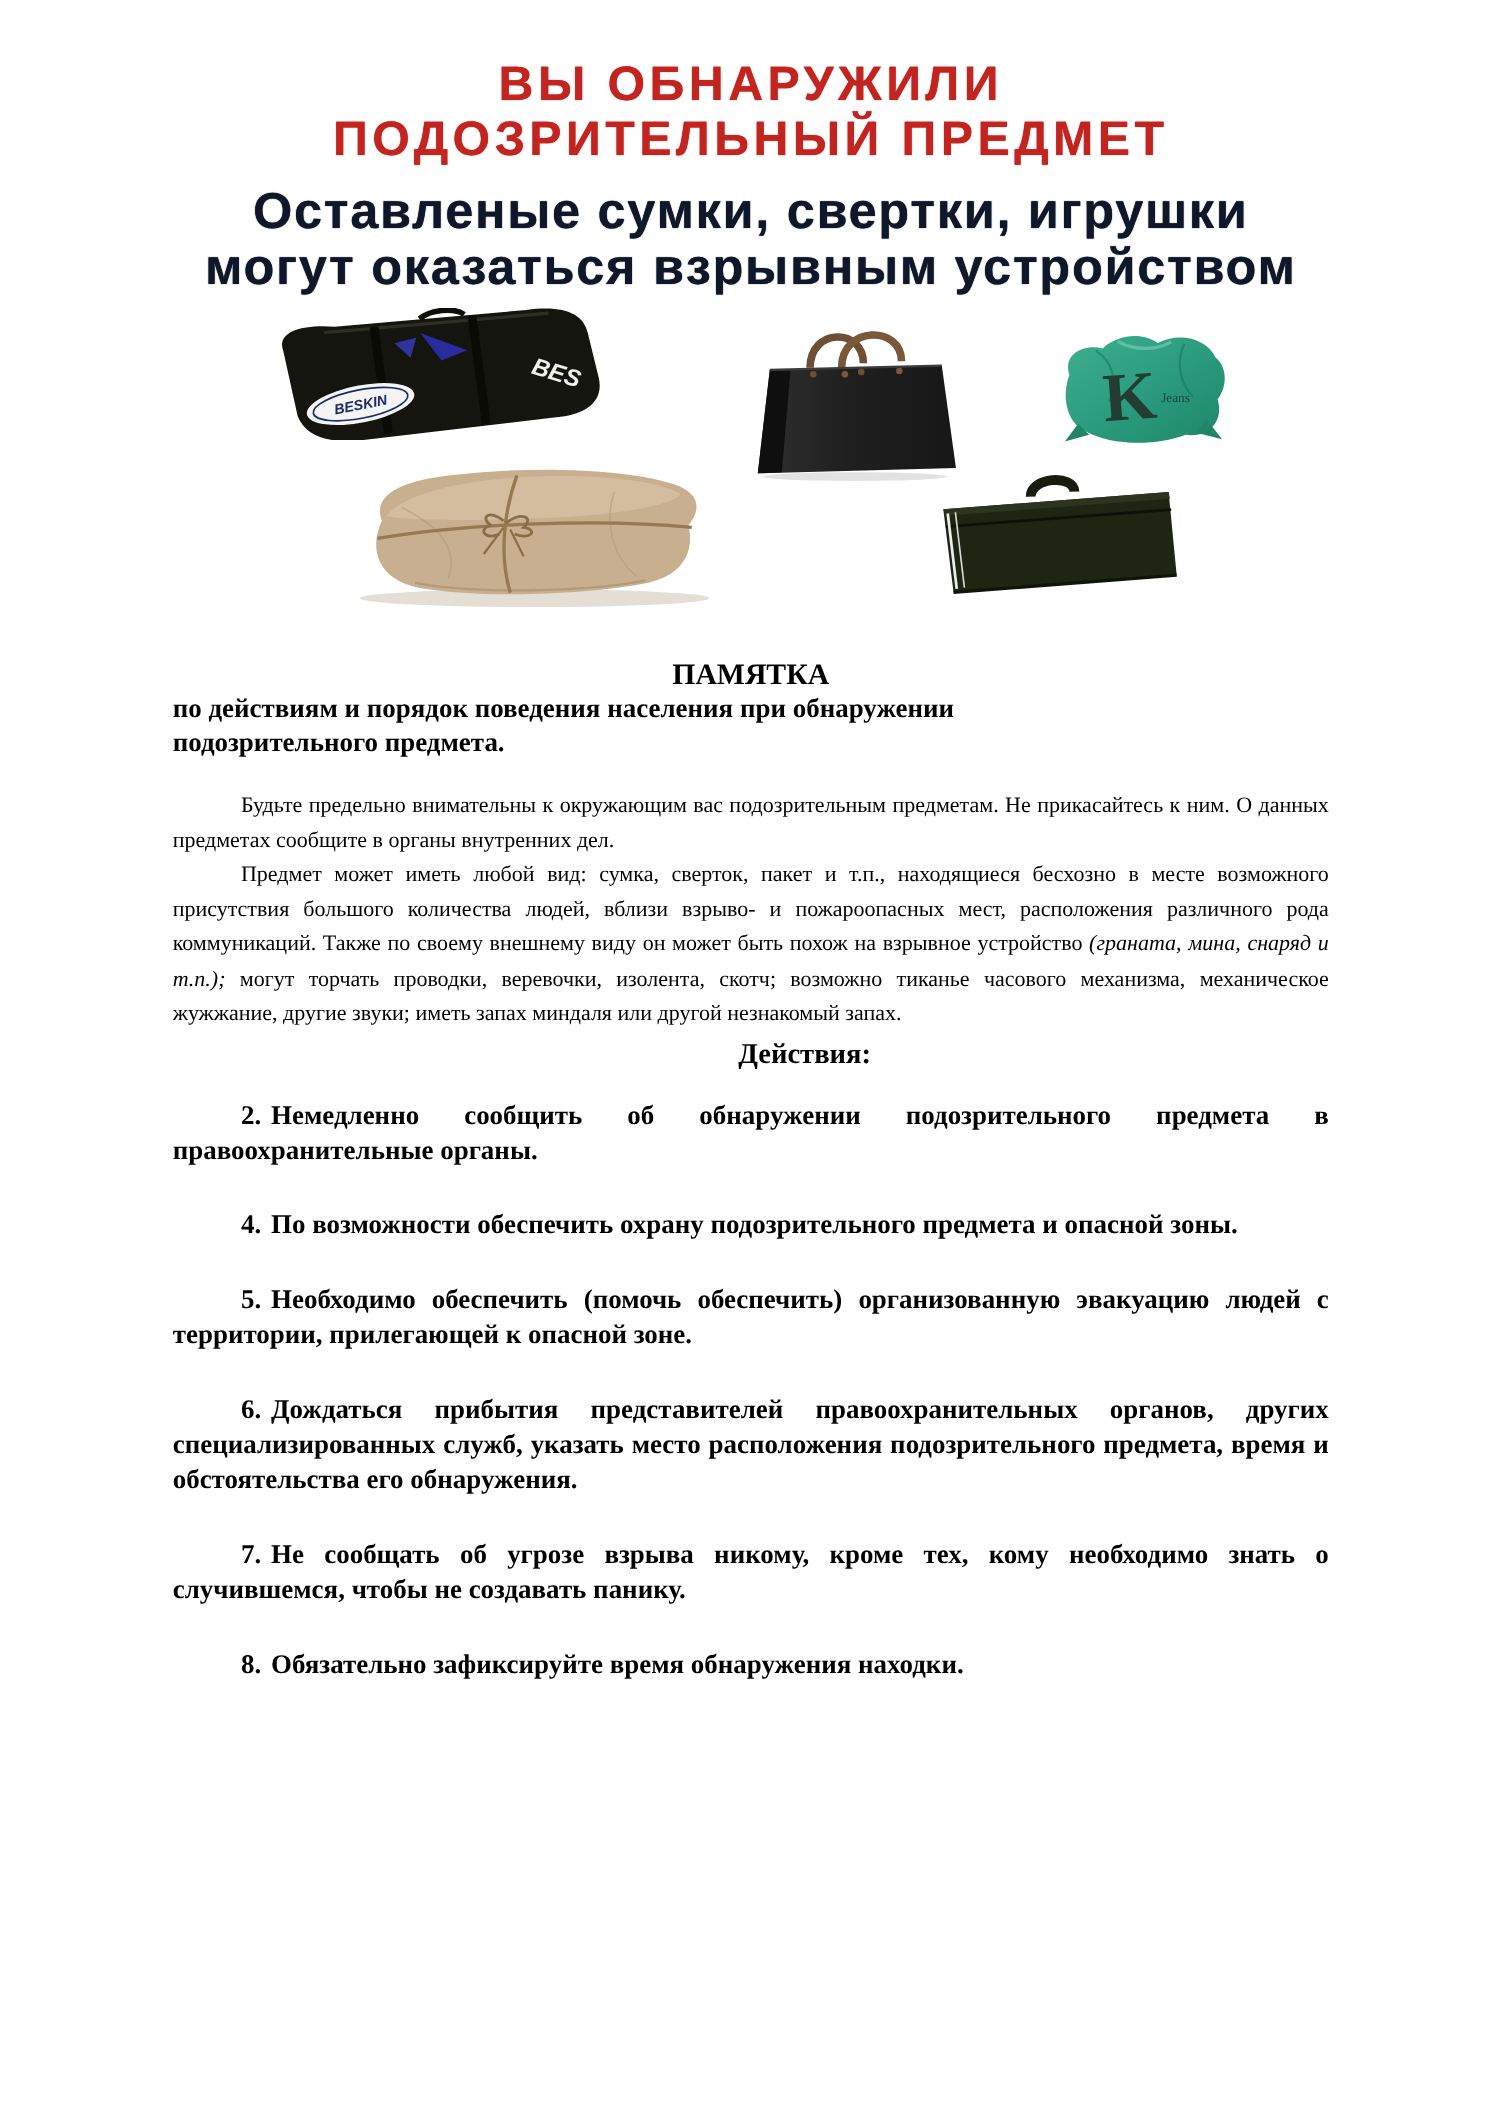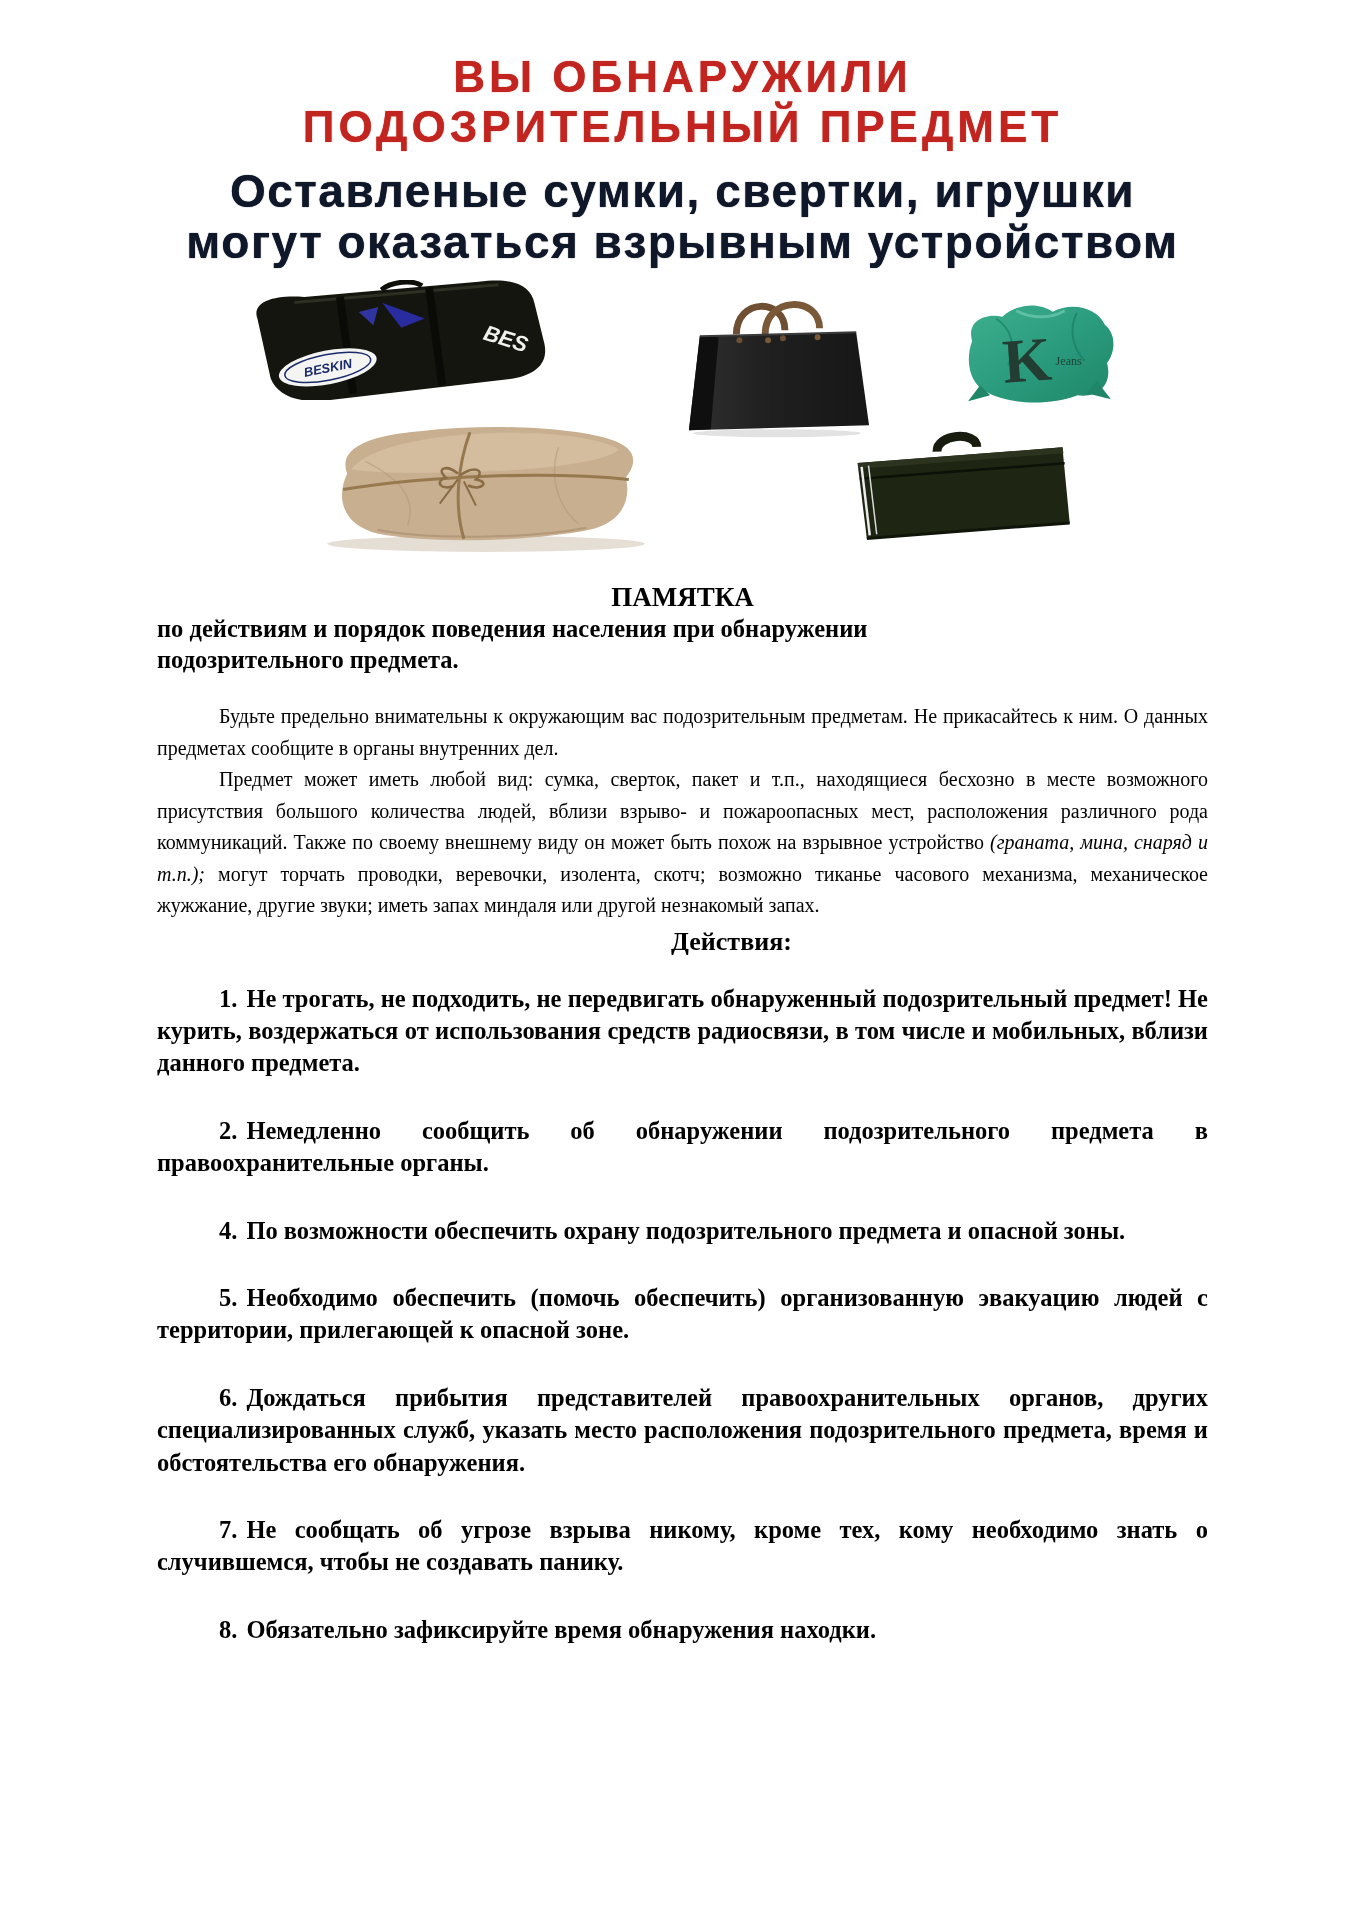--- a/index.html
+++ b/index.html
@@ -34,21 +34,21 @@
   .obj { position:absolute; }
   .obj svg { display:block; width:100%; height:100%; }
   .obj-duffel    { left:78px;  top:10px;  width:318px; height:120px; }
   .obj-blackbag  { left:523px; top:18px;  width:193px; height:150px; }
   .obj-greenbag  { left:799px; top:28px;  width:166px; height:112px; }
   .obj-parcel    { left:150px; top:146px; width:352px; height:138px; }
   .obj-briefcase { left:689px; top:155px; width:229px; height:118px; }
 
   
   .memo-heading {
-    margin-top:20px;
+    margin-top:36px;
     text-align:center;
     font-weight:bold;
     font-size:27px;
     line-height:31px;
   }
   .memo-subheading {
     font-weight:bold;
     font-size:24.5px;
     line-height:31px;
   }
@@ -189,21 +189,20 @@
 
   <div class="memo-heading">ПАМЯТКА</div>
   <div class="memo-subheading">по действиям и порядок поведения населения при обнаружении</div>
   <div class="memo-subheading">подозрительного предмета.</div>
 
   <p class="body-text first-paragraph">Будьте предельно внимательны к окружающим вас подозрительным предметам. Не прикасайтесь к ним. О данных предметах сообщите в органы внутренних дел.</p>
   <p class="body-text"><span>Предмет может иметь любой вид: сумка, сверток, пакет и т.п., находящиеся бесхозно в месте возможного присутствия большого количества людей, вблизи взрыво- и пожароопасных мест, расположения различного рода коммуникаций. Также по своему внешнему виду он может быть похож на взрывное устройство </span><em>(граната, мина, снаряд и т.п.);</em><span> могут торчать проводки, веревочки, изолента, скотч; возможно тиканье часового механизма, механическое жужжание, другие звуки; иметь запах миндаля или другой незнакомый запах.</span></p>
 
   <div class="actions-heading">Действия:</div>
 
-  <p class="action"><span class="num">1.</span><span>Не трогать, не подходить, не передвигать обнаруженный подозрительный предмет! Не курить, воздержаться от использования средств радиосвязи, в том числе и мобильных, вблизи данного предмета.</span></p>
   <p class="action"><span class="num">2.</span><span>Немедленно сообщить об обнаружении подозрительного предмета в правоохранительные органы.</span></p>
   <p class="action"><span class="num">4.</span><span>По возможности обеспечить охрану подозрительного предмета и опасной зоны.</span></p>
   <p class="action"><span class="num">5.</span><span>Необходимо обеспечить (помочь обеспечить) организованную эвакуацию людей с территории, прилегающей к опасной зоне.</span></p>
   <p class="action"><span class="num">6.</span><span>Дождаться прибытия представителей правоохранительных органов, других специализированных служб, указать место расположения подозрительного предмета, время и обстоятельства его обнаружения.</span></p>
   <p class="action"><span class="num">7.</span><span>Не сообщать об угрозе взрыва никому, кроме тех, кому необходимо знать о случившемся, чтобы не создавать панику.</span></p>
   <p class="action"><span class="num">8.</span><span>Обязательно зафиксируйте время обнаружения находки.</span></p>
 
 </div>
 
 </body></html>

